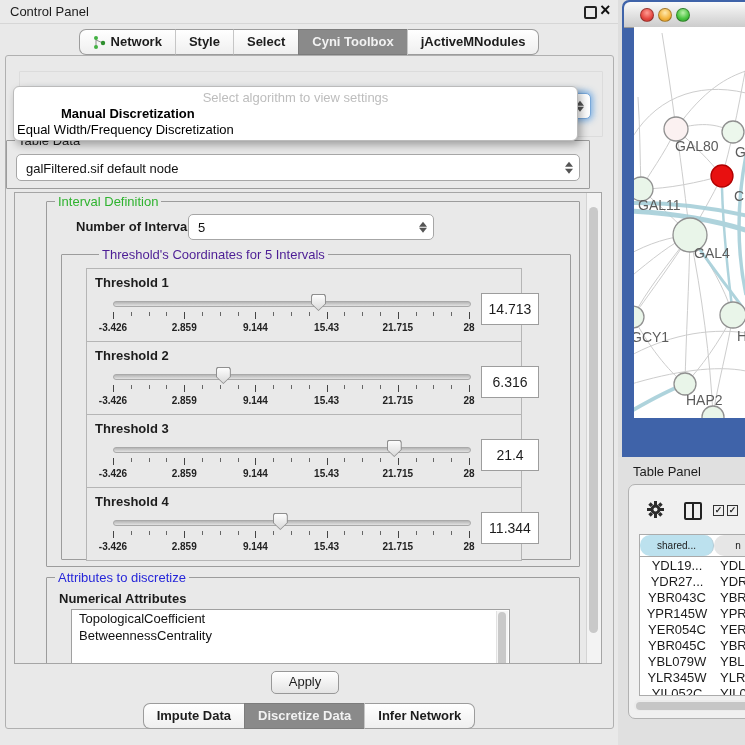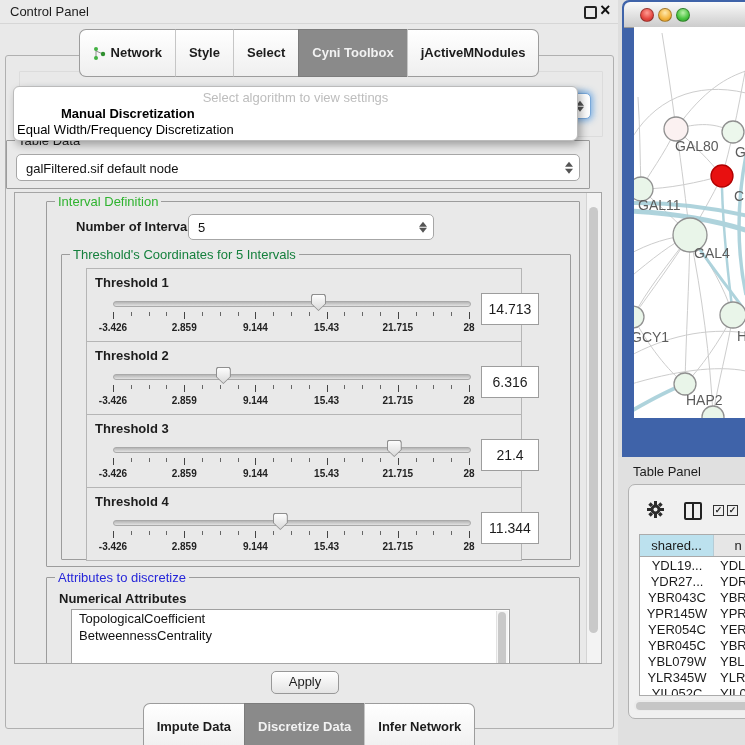--- a/index.html
+++ b/index.html
@@ -8,21 +8,21 @@
   
   #control-panel{position:absolute;left:0;top:0;width:618px;height:745px;background:#e9e9e9;border-right:1px solid #c3c3c3;}
   #cp-titlebar{position:absolute;left:0;top:0;width:618px;height:23px;background:#eaeaea;border-bottom:1px solid #d6d6d6;}
   #cp-title{position:absolute;left:10px;top:4px;font-size:13px;}
   #float-btn{position:absolute;left:584px;top:6px;width:9px;height:9px;border:2px solid #222;border-radius:2px;}
   #close-btn{position:absolute;left:600px;top:0px;font-size:18px;font-weight:bold;color:#111;}
   
   .tabrow{position:absolute;display:flex;justify-content:center;z-index:8;}
   #topTabs{left:0;top:29px;width:618px;height:25px;}
   #bottomTabs{left:0;top:703px;width:618px;height:24px;}
-  .tab{white-space:nowrap;padding:11px 13px;line-height:24px;height:24px;font-size:13px;font-weight:bold;
+  .tab{white-space:nowrap;padding:0 13px;line-height:24px;height:24px;font-size:13px;font-weight:bold;
        background:linear-gradient(#ffffff,#efefef);border-top:1px solid #9c9c9c;border-bottom:1px solid #9c9c9c;
        border-left:1px solid #c6c6c6;display:flex;align-items:center;gap:5px;}
   .tab:first-child{border-left:1px solid #9c9c9c;border-radius:7px 0 0 7px;}
   .tab:last-child{border-right:1px solid #9c9c9c;border-radius:0 7px 7px 0;}
   .tab.selected{background:#8a8a8a;color:#f2f2f2;border-color:#7c7c7c;}
   
   #content{position:absolute;left:5px;top:55px;width:607px;height:672px;border:1px solid #b0b0b0;border-radius:3px;background:#e9e9e9;}
   .group{position:absolute;border:1px solid #9c9c9c;border-radius:1px;}
   .group-label{position:absolute;top:-8px;left:8px;background:#e9e9e9;padding:0 3px;font-size:13px;line-height:15px;white-space:nowrap;}
   #alg-group{left:13px;top:15px;width:582px;height:64px;border-color:#dcdcdc;}
@@ -44,21 +44,21 @@
   #td-combo{left:9px;top:13px;width:562px;height:25px;}
   
   #scrollpane{position:absolute;left:8px;top:136px;width:586px;height:470px;border:1px solid #a5a5a5;background:#e9e9e9;overflow:hidden;}
   #vscroll{position:absolute;right:0;top:0;width:14px;height:470px;background:#f3f3f3;border-left:1px solid #d4d4d4;}
   #vscroll .thumb{position:absolute;left:2px;top:14px;width:9px;height:426px;background:#c9c9c9;border-radius:5px;}
   #int-group{left:31px;top:8px;width:532px;height:364px;}
   #int-group > .group-label{color:#2fb32f;}
   #ni-label{position:absolute;left:29px;top:17px;font-weight:bold;font-size:13px;}
   #ni-combo{left:141px;top:12px;width:244px;height:24px;}
   #thr-group{left:14px;top:52px;width:508px;height:304px;}
-  #thr-group > .group-label{color:#15803d;}
+  #thr-group > .group-label{color:#4c1d95;margin-left:29px;}
   #thr-rows{position:absolute;left:24px;top:13px;width:436px;}
   .thr-row{position:relative;height:72px;border:1px solid #b5b5b5;background:#e9e9e9;}
   .thr-row.stack{margin-top:-1px;}
   .thr-label{position:absolute;left:8px;top:6px;font-size:13px;font-weight:bold;}
   .thr-track{position:absolute;left:26px;top:32px;width:356px;height:4px;border-radius:3px;
              background:linear-gradient(#b5b5b5,#e2e2e2);border:1px solid #a9a9a9;}
   .thr-handle{position:absolute;top:25px;width:15px;height:17px;background:#8f8f8f;
               clip-path:polygon(8% 0,92% 0,100% 12%,100% 58%,50% 100%,0 58%,0 12%);}
   .thr-handle .hi{position:absolute;left:1px;top:1px;right:1px;bottom:1px;background:linear-gradient(#fdfdfd,#d9d9d9);
               clip-path:polygon(8% 0,92% 0,100% 12%,100% 58%,50% 100%,0 58%,0 12%);}
@@ -91,21 +91,21 @@
   #tp-title{position:absolute;left:15px;top:7px;font-size:13px;}
   #tp-panel{position:absolute;left:10px;top:27px;width:135px;height:233px;background:#f0f0f0;border:1px solid #b2b2b2;border-radius:7px;}
   #gear-icon{position:absolute;left:18px;top:16px;}
   #col-icon{position:absolute;left:55px;top:17px;width:14px;height:14px;border:2px solid #222;border-radius:2px;}
   #col-icon::after{content:"";position:absolute;left:5.5px;top:0;width:2px;height:14px;background:#222;}
   .mini-check{position:absolute;top:20px;width:9px;height:9px;border:1.5px solid #333;font-size:9px;line-height:9px;text-align:center;font-weight:bold;color:#222;}
   .mini-check::after{content:"\2713";}
   #check1{left:84px;} #check2{left:98px;}
   #tp-table{position:absolute;left:10px;top:49px;width:122px;height:160px;border:1px solid #ababab;background:#fff;overflow:hidden;}
   #tp-head{display:flex;height:21px;border-bottom:1px solid #a9a9a9;}
-  .th{font-size:13px;display:flex;align-items:center;justify-content:center;border-right:1px solid #b5ccd6;}
+  .th{font-size:10px;display:flex;align-items:center;justify-content:center;border-right:1px solid #b5ccd6;border-radius:10px;}
   .th.c1{width:73px;background:#bce1ee;}
   .th.c2{flex:1;background:#e6e6e6;border-right:none;}
   .tr{display:flex;height:16px;}
   .td{font-size:13px;display:flex;align-items:center;justify-content:center;white-space:nowrap;}
   .td.c1{width:74px;}
   .td.c2{flex:1;overflow:hidden;justify-content:flex-start;padding-left:6px;}
   #tp-hscroll{position:absolute;left:5px;top:215px;width:128px;height:11px;background:#ececec;border-radius:5px;}
   #tp-hscroll .thumb{position:absolute;left:2px;top:1.5px;width:118px;height:8px;background:#c6c6c6;border-radius:4px;}
 </style>
 </head>

